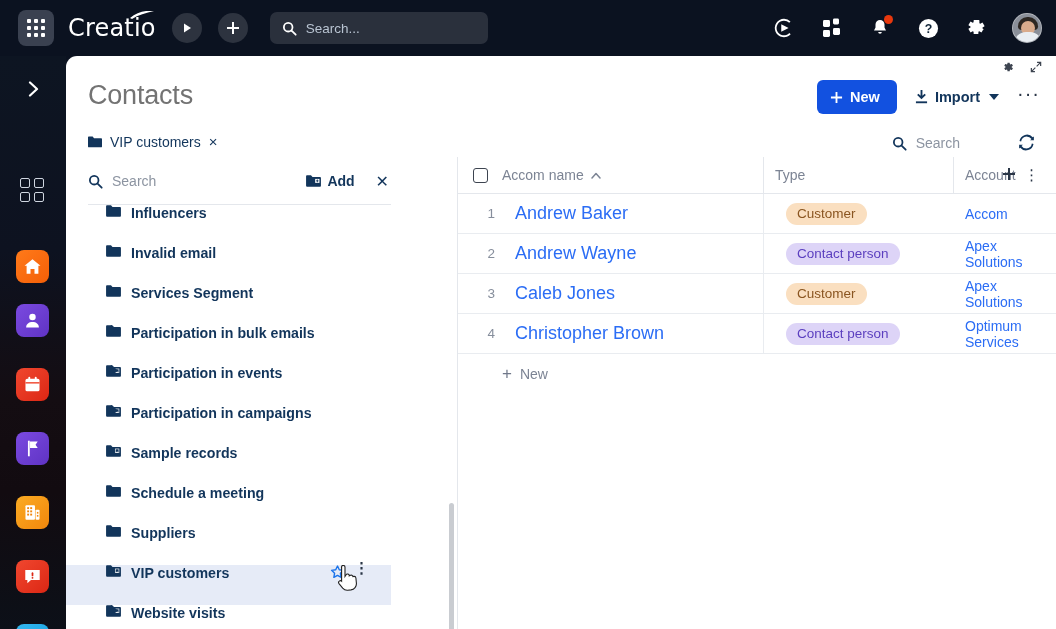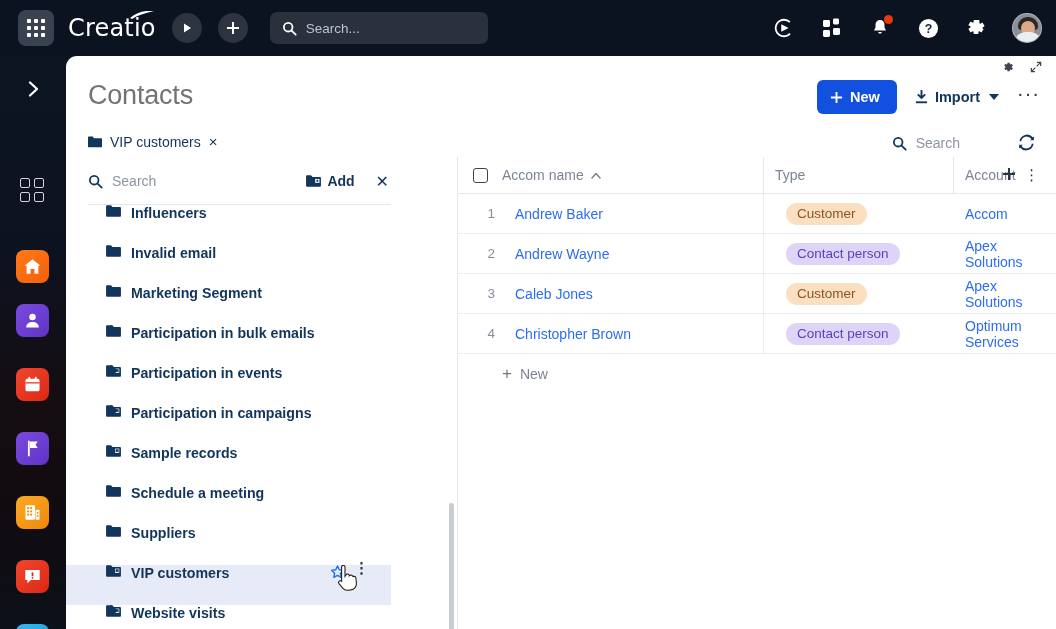--- a/index.html
+++ b/index.html
@@ -160,21 +160,21 @@
   .chkbox { width: 15px; height: 15px; border: 1.6px solid #3d4450; border-radius: 3px; cursor: pointer; }
   .col-name { width: 261px; display: flex; align-items: center; gap: 7px; }
   .col-type { width: 190px; padding-left: 11px; }
   .col-acct { flex: 1; padding-left: 11px; position: relative; }
   .grid-head .col-type, .grid-head .col-acct { border-left: 1px solid #e4e7ec; height: 100%; display:flex; align-items:center; }
   .grid-head .add-col { position: absolute; right: 40px; color:#2a3647; }
   .grid-head .kebab-col { position: absolute; right: 17px; color:#2a3647; font-size: 15px; line-height: 6px; }
 
   .grid-row { position: relative; height: 40px; display: flex; align-items: center; border-bottom: 1px solid #e9ecf0; }
   .grid-row .idx { width: 44px; text-align: right; padding-right: 7px; color: #868e9c; font-size: 13.5px; }
-  .grid-row .name { width: 261px; padding-left: 13px; color: #2b6df5; font-size: 14px; cursor: pointer; }
+  .grid-row .name { width: 261px; padding-left: 13px; color: #2b6df5; font-size: 18px; cursor: pointer; }
   .grid-row .typecell { width: 190px; padding-left: 22px; border-left: 1px solid #e9ecf0; height: 100%; display: flex; align-items: center; }
   .grid-row .acct { flex: 1; padding-left: 11px; color: #2b6df5; font-size: 14px; cursor: pointer; border-left: 1px solid transparent;}
   .badge { padding: 3px 11px 4px; border-radius: 11px; font-size: 13.5px; white-space: nowrap; }
   #grid-new { height: 39px; display: flex; align-items: center; padding-left: 44px; gap: 8px; color: #7c8494; font-size: 14px; cursor: pointer; }
   #grid-new .plus { font-size: 17px; color: #70788a; }
 </style>
 </head>
 <body>
 
 <div id="topbar">
@@ -421,21 +421,21 @@
             </svg>
           </span>
           <span class="flabel">Invalid email</span>
         </div>
         <div class="folder-row">
           <span class="fico">
             <svg width="15" height="13" viewBox="0 0 16 14">
               <path d="M0 1.4C0 .8.5.3 1.1.3h4.2l1.6 1.8h8c.6 0 1.1.5 1.1 1.1v8.3c0 .6-.5 1.1-1.1 1.1H1.1A1.1 1.1 0 0 1 0 11.5z" fill="#12355b"></path>
             </svg>
           </span>
-          <span class="flabel">Marketing Segment</span>
+          <span class="flabel">Services Segment</span>
         </div>
         <div class="folder-row">
           <span class="twisty">
             <svg width="8" height="11" viewBox="0 0 8 11">
               <path d="M1.6 1 L6.2 5.5 L1.6 10" fill="none" stroke="#12355b" stroke-width="1.8" stroke-linecap="round" stroke-linejoin="round"></path>
             </svg>
           </span>
           <span class="fico">
             <svg width="15" height="13" viewBox="0 0 16 14">
               <path d="M0 1.4C0 .8.5.3 1.1.3h4.2l1.6 1.8h8c.6 0 1.1.5 1.1 1.1v8.3c0 .6-.5 1.1-1.1 1.1H1.1A1.1 1.1 0 0 1 0 11.5z" fill="#12355b"></path>

